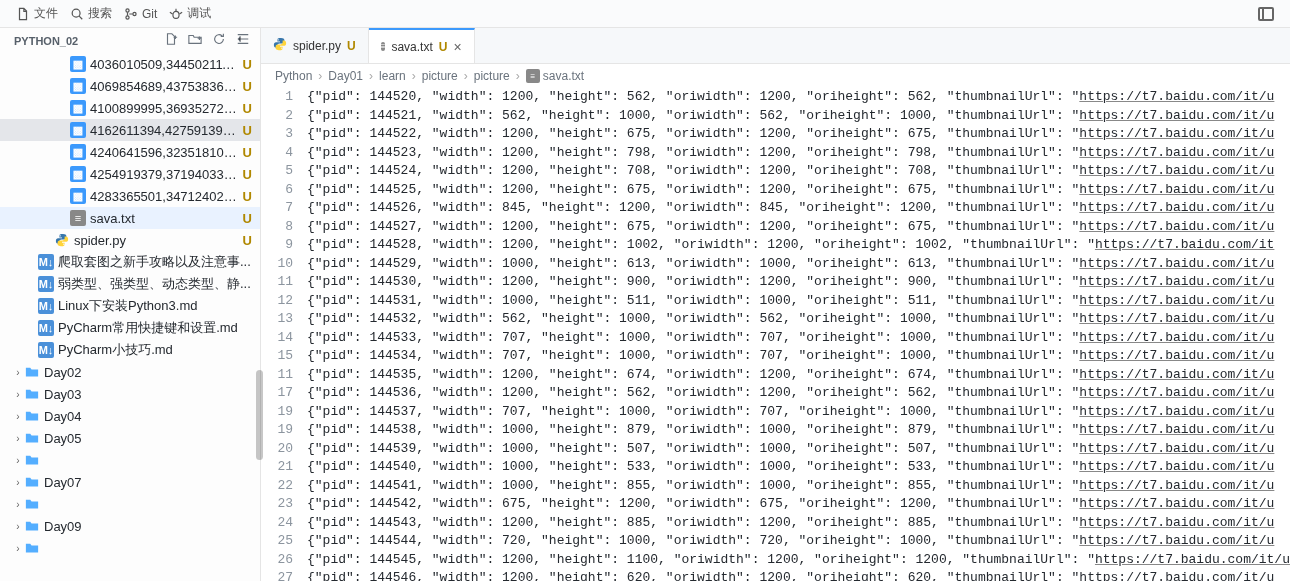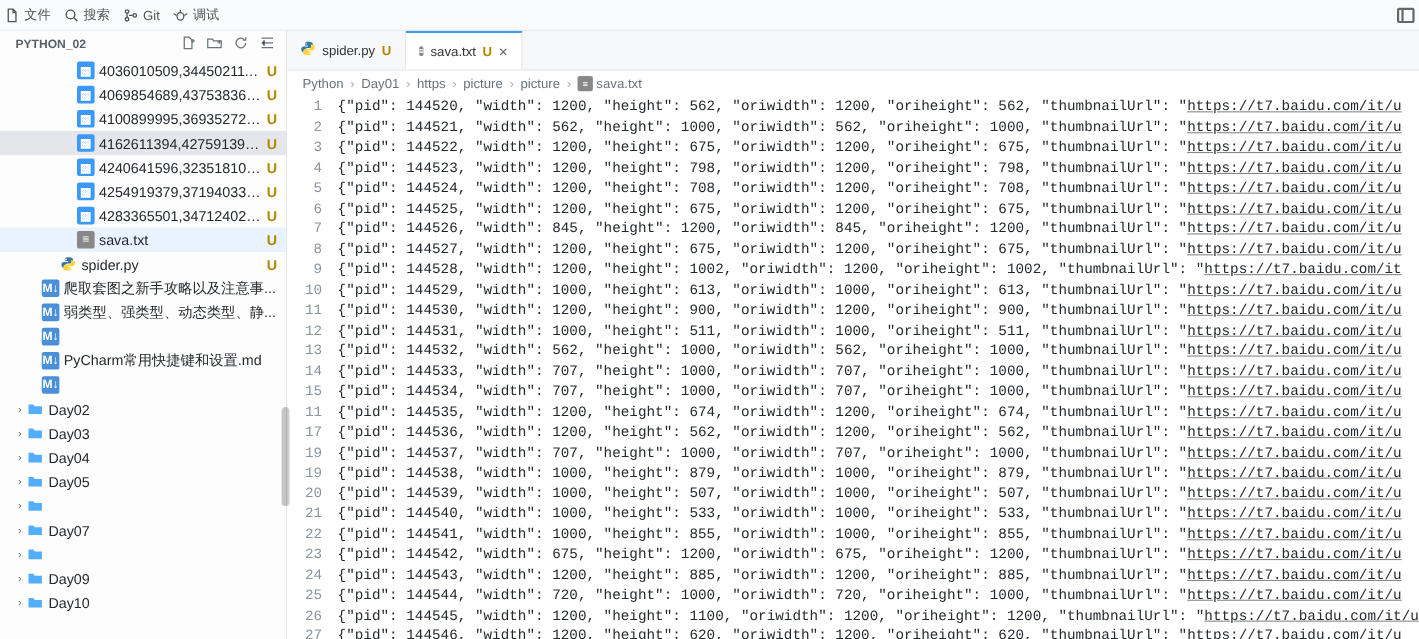--- a/index.html
+++ b/index.html
@@ -1,17 +1,17 @@
 <!DOCTYPE html>
 <html><head>
 <meta charset="utf-8">
 <style>
   * { box-sizing: border-box; margin: 0; padding: 0; }
   body { font-family: -apple-system, BlinkMacSystemFont, "Segoe UI", Arial, sans-serif; font-size: 12px; color: #333; background: #fff; width: 1290px; height: 581px; overflow: hidden; }
-  .top-toolbar { display: flex; align-items: center; height: 28px; padding: 0 4px; border-bottom: 1px solid #e5e5e5; gap: 12px; background: #fafbfc; }
+  .top-toolbar { display: flex; align-items: center; height: 28px; padding: 0 16px; border-bottom: 1px solid #e5e5e5; gap: 12px; background: #fafbfc; }
   .top-toolbar .seg { display: flex; align-items: center; gap: 4px; color: #555; cursor: pointer; }
   .top-toolbar .seg svg, .top-toolbar .seg .ico { width: 14px; height: 14px; display: inline-block; }
   .top-toolbar .box-icon { width: 16px; height: 14px; border: 2px solid #666; border-radius: 2px; position: relative; }
   .top-toolbar .box-icon::after { content: ""; position: absolute; left: 2px; top: 0; bottom: 0; width: 2px; background: #666; }
   .main { display: flex; height: calc(100% - 28px); }
   .sidebar { width: 261px; display: flex; flex-direction: column; border-right: 1px solid #e5e5e5; background: #fdfdfd; }
   .sb-head { display: flex; align-items: center; justify-content: space-between; padding: 4px 10px 4px 14px; font-size: 11px; color: #6a737d; text-transform: uppercase; }
   .sb-head .actions { display: flex; gap: 10px; color: #6a737d; }
   .sb-head .actions span { cursor: pointer; font-size: 13px; }
   .tree { flex: 1; overflow-y: auto; font-size: 13px; }
@@ -192,31 +192,33 @@
         <div class="item">
           <span class="indent" style="width:26px"></span>
           <span class="chev"></span>
           <span class="icon icon-md">M↓</span>
           <span class="label">弱类型、强类型、动态类型、静...</span>
         </div>
         <div class="item">
           <span class="indent" style="width:26px"></span>
           <span class="chev"></span>
           <span class="icon icon-md">M↓</span>
+          <span class="label">Linux下安装Python3.md</span>
         </div>
         <div class="item">
           <span class="indent" style="width:26px"></span>
           <span class="chev"></span>
           <span class="icon icon-md">M↓</span>
           <span class="label">PyCharm常用快捷键和设置.md</span>
         </div>
         <div class="item">
           <span class="indent" style="width:26px"></span>
           <span class="chev"></span>
           <span class="icon icon-md">M↓</span>
+          <span class="label">PyCharm小技巧.md</span>
         </div>
         <div class="item">
           <span class="indent" style="width:12px"></span>
           <span class="chev">›</span>
           <span class="icon icon-folder">
             <svg width="14" height="14" viewBox="0 0 16 16">
               <path fill="#54aeff" d="M1 3h5l1.5 2H15v8H1z"></path>
             </svg>
           </span>
           <span class="label">Day02</span>
@@ -290,21 +292,20 @@
           <span class="label">Day09</span>
         </div>
         <div class="item">
           <span class="indent" style="width:12px"></span>
           <span class="chev">›</span>
           <span class="icon icon-folder">
             <svg width="14" height="14" viewBox="0 0 16 16">
               <path fill="#54aeff" d="M1 3h5l1.5 2H15v8H1z"></path>
             </svg>
           </span>
-          <span class="label">Day10</span>
         </div>
       </div>
   </div>
 
   <div class="editor">
     <div class="tabs" id="tabs">
         <div class="tab">
           <span class="icon icon-py"><svg width="14" height="14" viewBox="0 0 16 16">
               <path fill="#3776ab" d="M8 1c-3 0-3 1.5-3 2.5V5h3v1H3.5C2 6 1 7 1 9s1 3 2.5 3H5v-2c0-1.5 1-2.5 2.5-2.5h3C12 7.5 13 6.5 13 5V3.5C13 2 12 1 8 1zM6 2.5a.7.7 0 1 1 0 1.4.7.7 0 0 1 0-1.4z"></path>
               <path fill="#ffd43b" d="M8 15c3 0 3-1.5 3-2.5V11H8v-1h4.5C14 10 15 9 15 7s-1-3-2.5-3H11v2c0 1.5-1 2.5-2.5 2.5h-3C4 8.5 3 9.5 3 11v1.5C3 14 4 15 8 15zm2-1.5a.7.7 0 1 1 0-1.4.7.7 0 0 1 0 1.4z"></path>
@@ -317,21 +318,21 @@
           <span>sava.txt</span>
           <span class="mod">U</span>
           <span class="close">×</span>
         </div>
       </div>
     <div class="breadcrumb" id="crumbs">
         <span class="crumb">Python</span>
         <span class="sep">›</span>
         <span class="crumb">Day01</span>
         <span class="sep">›</span>
-        <span class="crumb">https</span>
+        <span class="crumb">learn</span>
         <span class="sep">›</span>
         <span class="crumb">picture</span>
         <span class="sep">›</span>
         <span class="crumb">picture</span>
         <span class="sep">›</span>
         <span class="crumb"><span class="icon icon-txt" style="display:inline-flex;width:14px;height:14px;align-items:center;justify-content:center;margin-right:3px;vertical-align:middle">≡</span>sava.txt</span>
       </div>
     <div class="code-area">
       <div class="gutter" id="gutter">
           <div>1</div>

